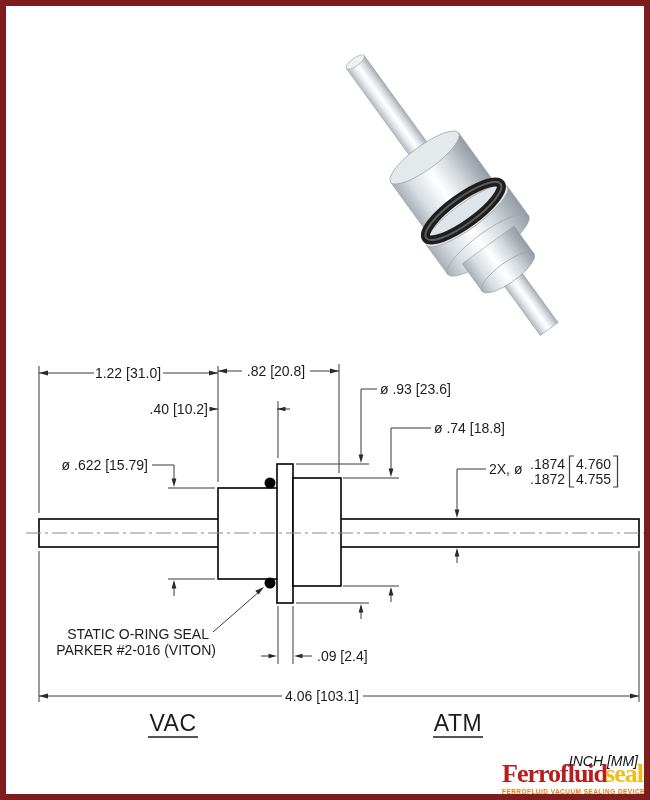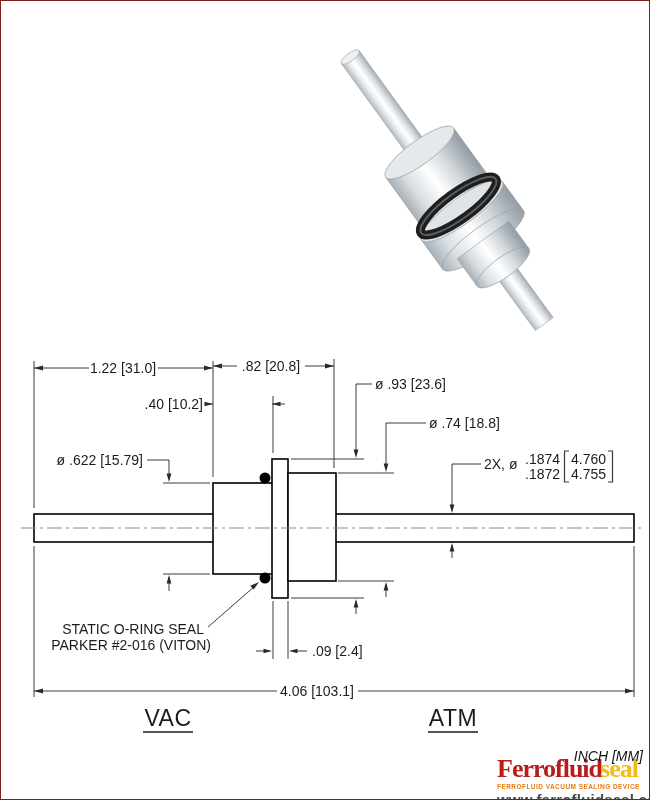--- a/index.html
+++ b/index.html
@@ -1,18 +1,18 @@
 <!DOCTYPE html>
 <html><head>
 <meta charset="utf-8">
 <style>
   html,body{margin:0;padding:0;background:#ffffff;}
   #page{
     position:relative;width:650px;height:800px;background:#ffffff;
-    border:1px solid #7f1d1d;box-sizing:border-box;overflow:hidden;
+    border:6px solid #7f1d1d;box-sizing:border-box;overflow:hidden;
     font-family:"Liberation Sans",sans-serif;
   }
   svg{position:absolute;left:0;top:0;}
   svg text{font-family:"Liberation Sans",sans-serif;fill:#1c1c1c;}
   .dimtext{font-size:14px;}
   .sectlabel{font-size:23px;letter-spacing:0.5px;}
   
   #units{
     position:absolute;right:6px;top:747px;font-size:14px;color:#111;
     z-index:3;text-align:right;font-style:italic;

